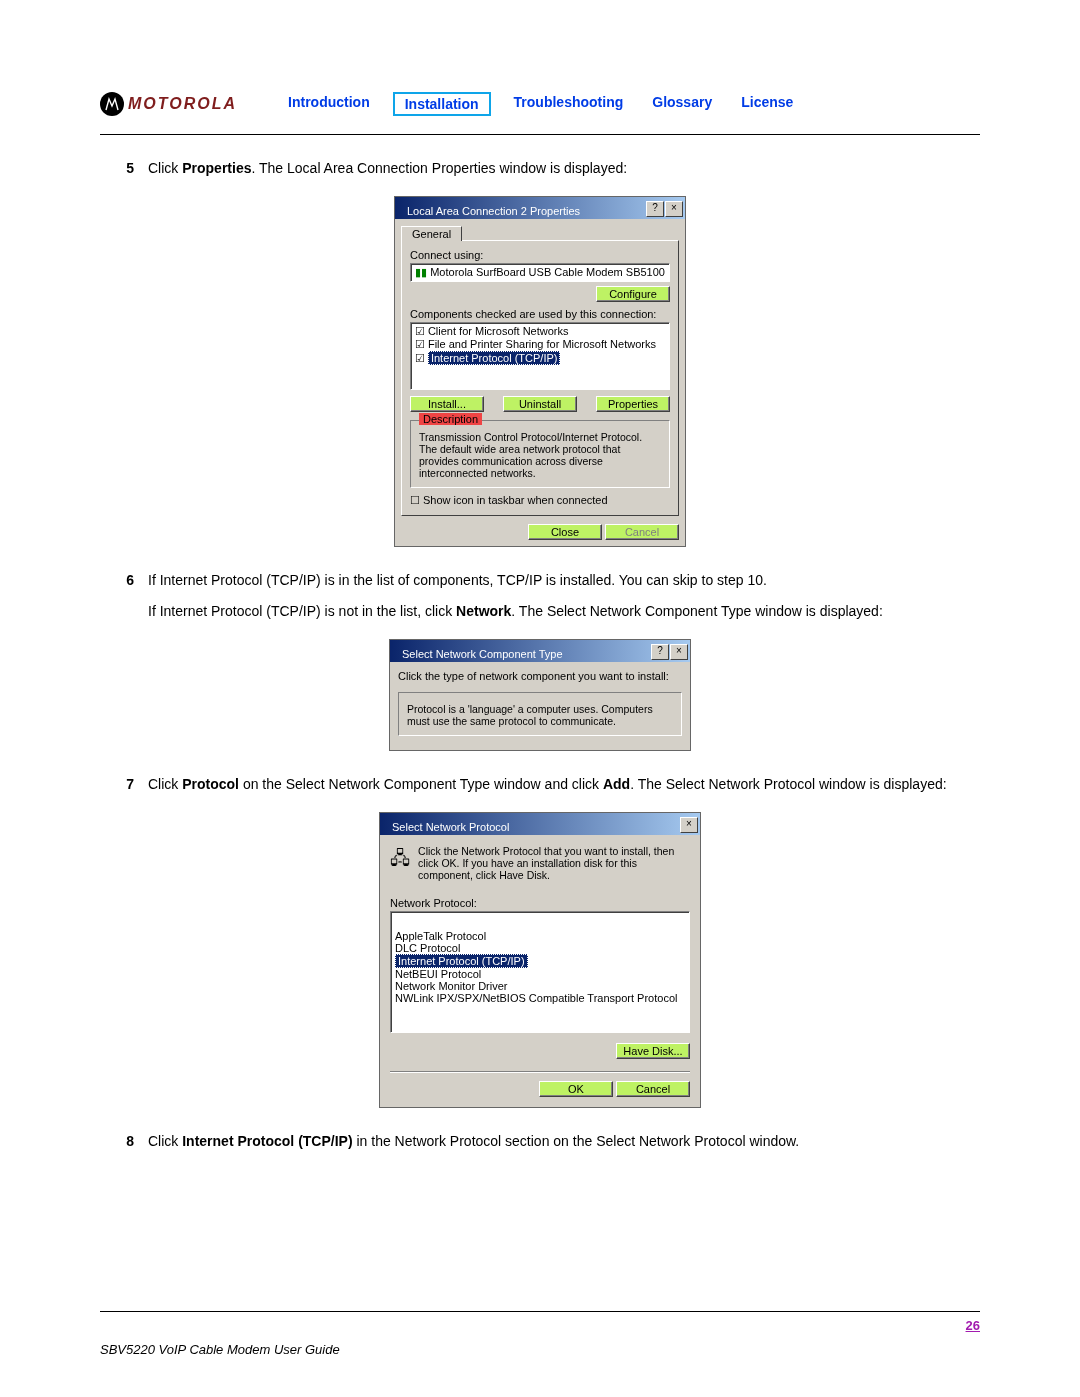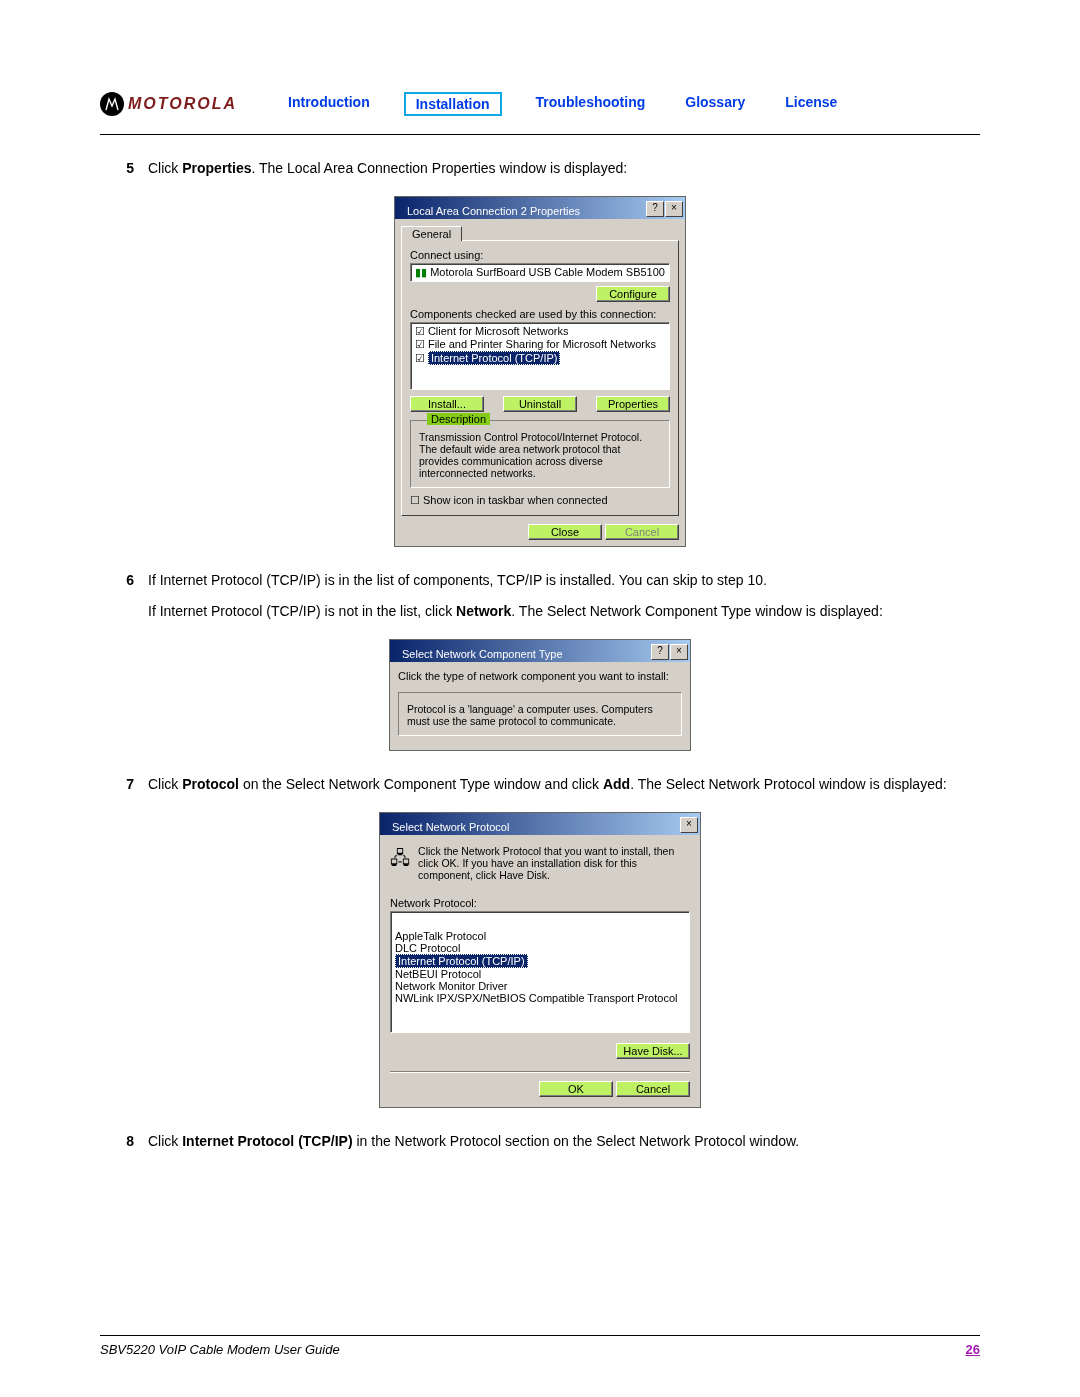--- a/index.html
+++ b/index.html
@@ -38,21 +38,21 @@
     font-family: Arial, Helvetica, sans-serif;
     font-weight: bold;
     font-style: italic;
     font-size: 16px;
     letter-spacing: 2px;
     color: #7f1d1d;
     margin-right: 20px;
   }
   .nav {
     display: flex;
-    gap: 28px;
+    gap: 17px;
     font-size: 14px;
     font-weight: bold;
   }
   .nav a {
     color: #003ce6;
     text-decoration: none;
     padding: 2px 6px;
   }
   .nav a.active {
     border: 2px solid #0ea5e9;
@@ -121,22 +121,22 @@
     box-shadow: inset 1px 1px 0 #404040;
   }
   .groupbox {
     border:1px solid #808080;
     border-right-color:#fff; border-bottom-color:#fff;
     position:relative;
     padding:10px 8px 8px;
     margin: 6px 0;
   }
   .grouptitle {
-    position:absolute; top:-8px; left:16px;
-    background:#84cc16; padding:0 4px; font-size:11px;
+    position:absolute; top:-8px; left:8px;
+    background:#ef4444; padding:0 4px; font-size:11px;
   }
   .tab {
     display:inline-block;
     background:#d4d0c8;
     border:1px solid #fff;
     border-bottom:none;
     border-right-color:#404040;
     padding:1px 10px;
     font-size:11px;
     position:relative; top:1px;
@@ -158,21 +158,21 @@
   .footer {
     position:absolute;
     left:100px; right:100px;
     bottom:40px;
     border-top:1px solid #000;
     padding-top:6px;
     display:flex;
     justify-content:space-between;
     font-size:13px;
   }
-  .footer .guide { font-style:italic; }
+  .footer .guide { font-style:italic;margin-top:24px; }
   .footer .pageno { color:#a21caf; font-weight:bold;text-decoration:underline; }
 </style>
 </head>
 <body>
 
 <div class="page">
 
   <div class="header">
     <div style="display:flex;align-items:center;">
       <div class="logo-circle">

